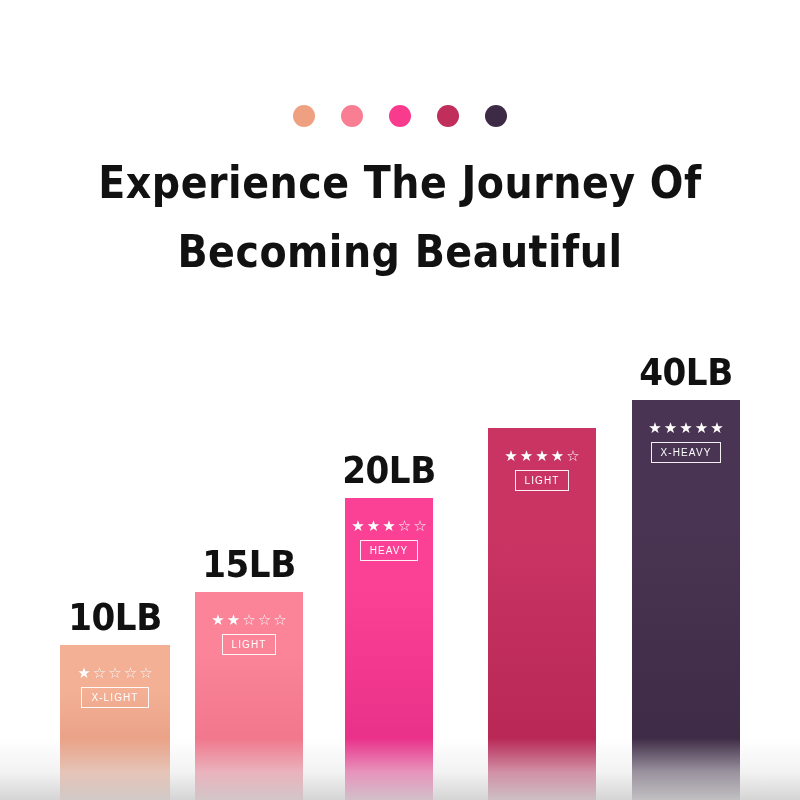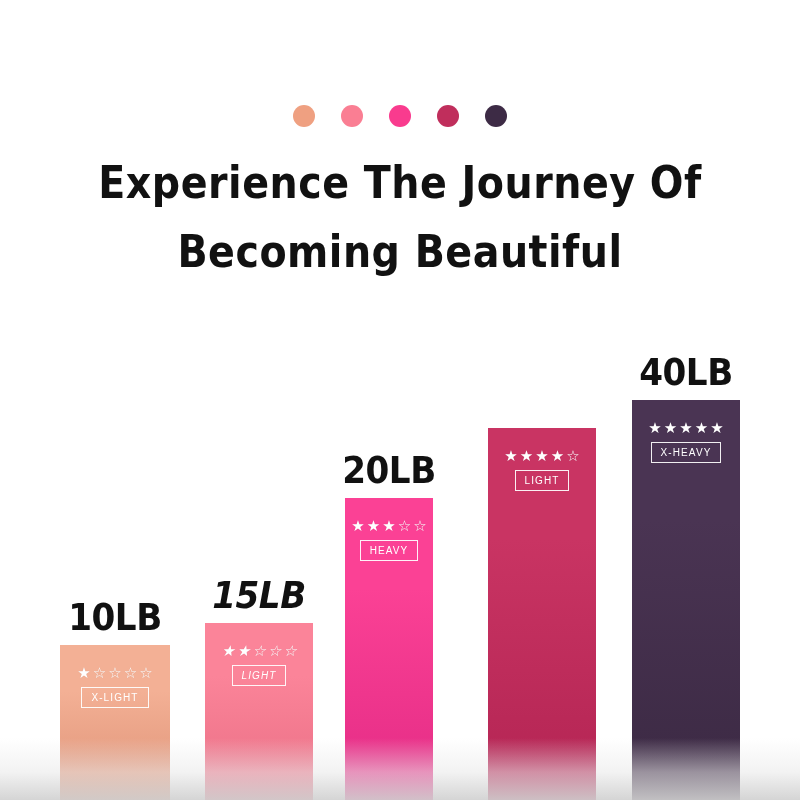--- a/index.html
+++ b/index.html
@@ -140,21 +140,21 @@
           <div class="stars">
             <span class="star">★</span>
             <span class="star">☆</span>
             <span class="star">☆</span>
             <span class="star">☆</span>
             <span class="star">☆</span>
           </div>
           <div class="level-box">X-LIGHT</div>
         </div>
       </div>
-      <div class="bar" style="left: 205px; width: 108px; height: 177px; font-style: italic;">
+      <div class="bar" style="left: 195px; width: 108px; height: 208px;">
         <div class="bar-body" style="background: linear-gradient(rgb(251, 132, 153) 0%, rgb(251, 132, 153) 30%, rgb(233, 110, 132) 100%);"></div>
         <div class="bar-weight">15LB</div>
         <div class="badge-block">
           <div class="stars">
             <span class="star">★</span>
             <span class="star">★</span>
             <span class="star">☆</span>
             <span class="star">☆</span>
             <span class="star">☆</span>
           </div>

